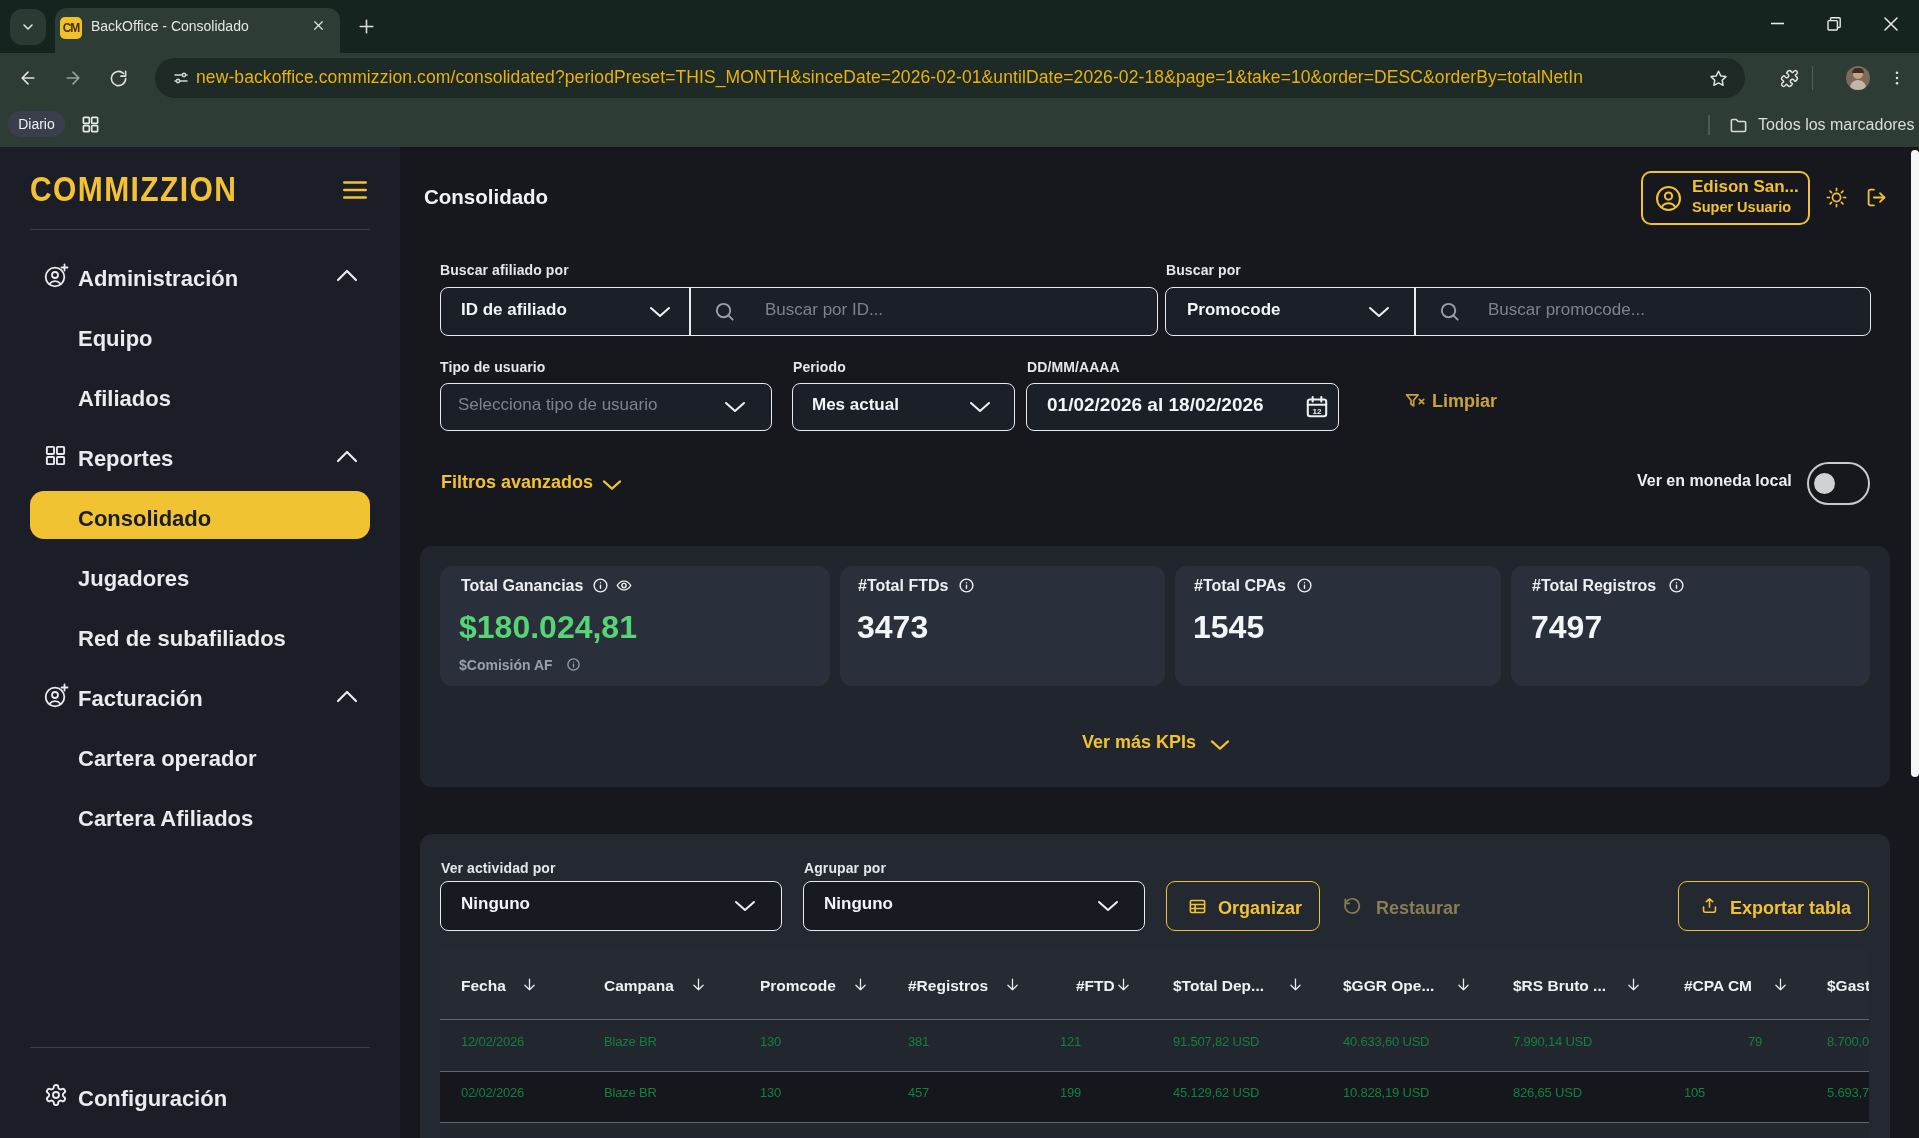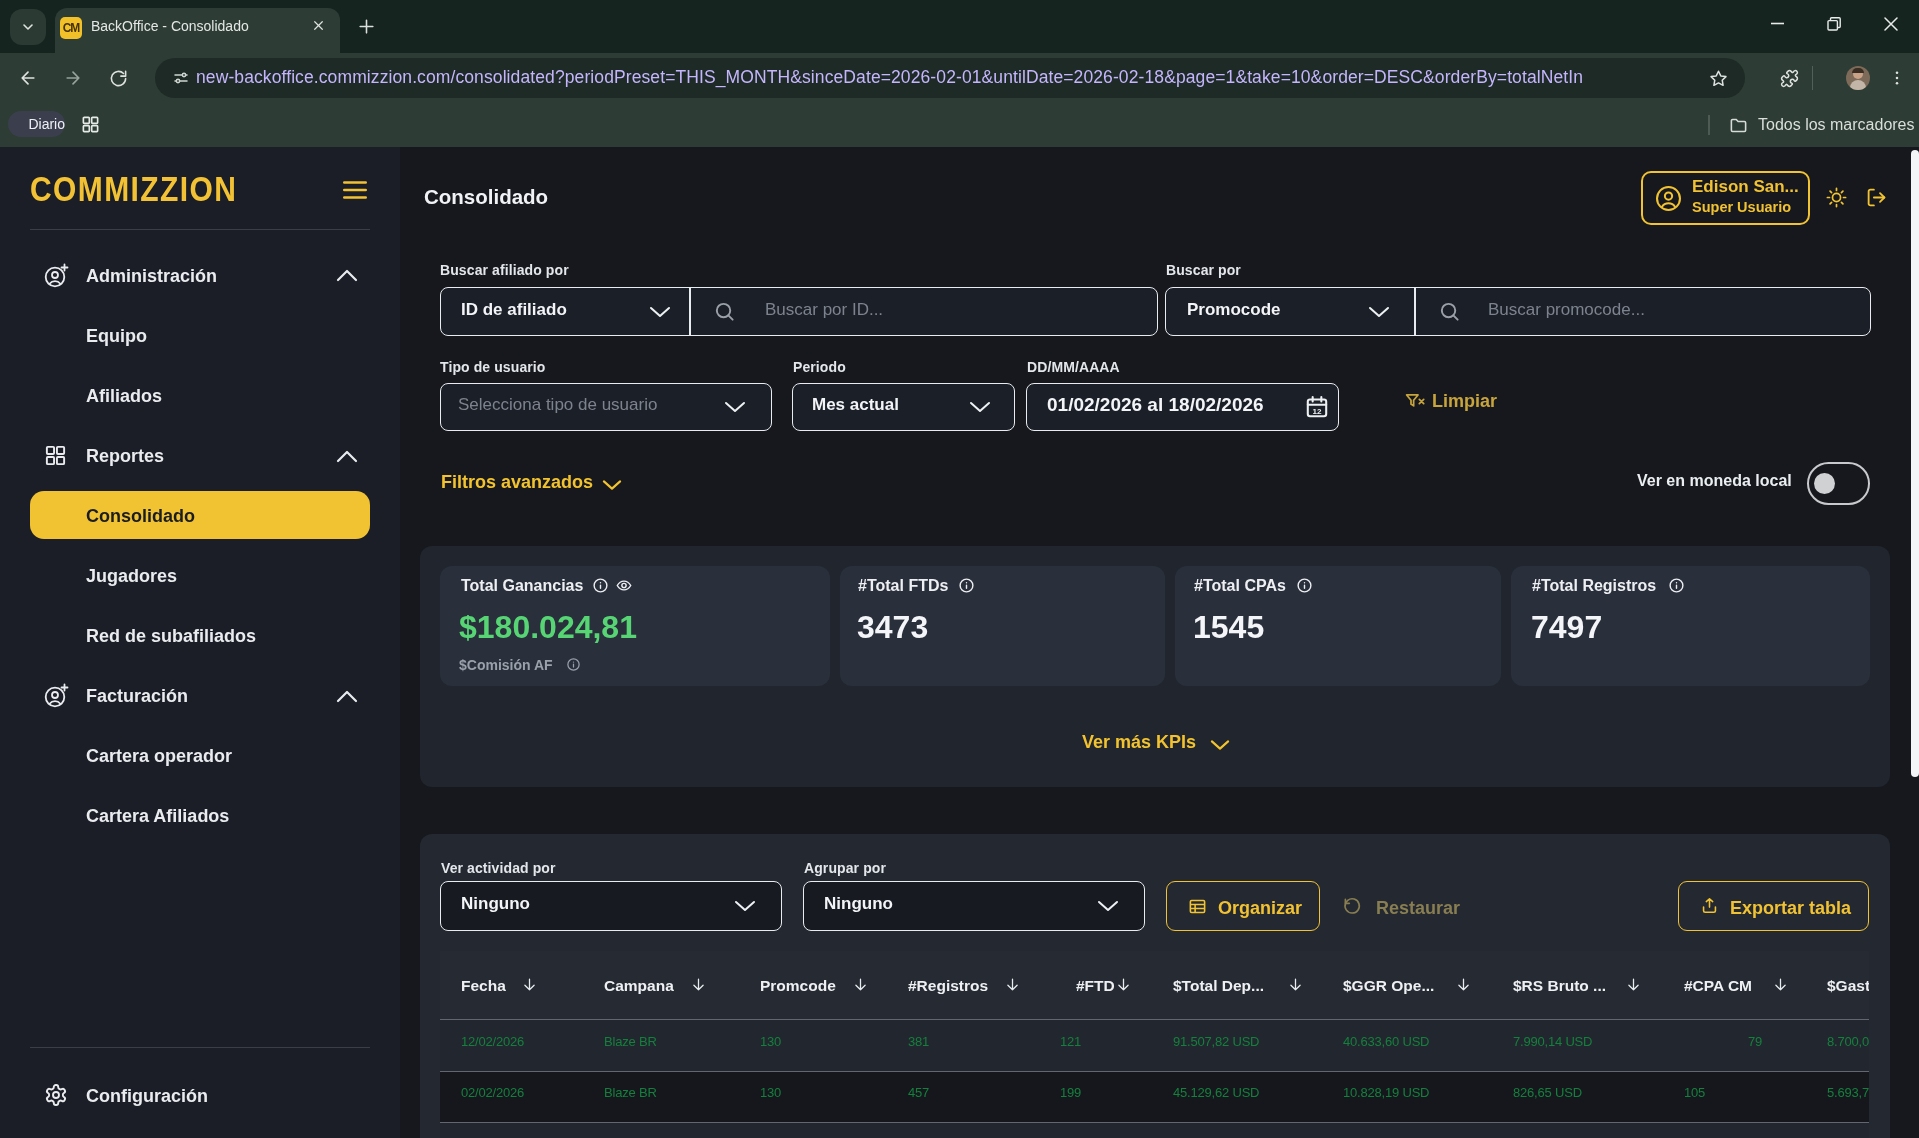--- a/index.html
+++ b/index.html
@@ -1,21 +1,21 @@
 <!DOCTYPE html>
 <html><head><meta charset="utf-8"><style>
 *{margin:0;padding:0;box-sizing:border-box}
 html,body{width:1919px;height:1138px;overflow:hidden;background:#16181d;font-family:"Liberation Sans",sans-serif}
 .a{position:absolute}
 svg{display:block}
 .lb{position:absolute;font-size:14px;font-weight:bold;color:#e3e6ea;letter-spacing:.1px}
 .in{position:absolute;background:#1b1f27;border:1.5px solid #e8ebef;border-radius:8px}
 .selt{position:absolute;font-size:17px;font-weight:bold;color:#f2f4f7;top:13px}
 .ph{position:absolute;font-size:17px;color:#7d838e;top:13px}
-.mi{position:absolute;left:86px;font-size:18px;font-weight:bold;color:#e9ebee}
+.mi{position:absolute;left:78px;font-size:22px;font-weight:bold;color:#e9ebee}
 .hdc{position:absolute;font-size:15.5px;font-weight:bold;color:#eef0f3;white-space:nowrap}
 .tdc{position:absolute;font-size:13px;letter-spacing:-.2px;color:#15803d;white-space:nowrap}
 .kt{position:absolute;top:11px;font-size:16px;font-weight:bold;color:#edeff2}
 .kn{position:absolute;top:48px;font-size:32px;font-weight:bold;color:#f3f5f8}
 .card{position:absolute;top:566px;height:120px;background:#2a303b;border-radius:12px}
 .ybtn{position:absolute;top:881px;height:50px;border:1.5px solid #f1c232;border-radius:9px;background:transparent}
 </style></head><body>
 
 <div class="a" style="left:0;top:0;width:1919px;height:53px;background:#162420"></div>
 <div class="a" style="left:0;top:53px;width:1919px;height:94px;background:#2d3c35"></div>
@@ -53,40 +53,40 @@
 <svg class="a" style="left:109px;top:69px" width="19" height="19" viewBox="0 0 24 24" fill="none" stroke="#dfe3e0" stroke-width="2" stroke-linecap="round" stroke-linejoin="round">
     <path d="M21 12a9 9 0 1 1-2.64-6.36"></path>
     <path d="M21 3v6h-6"></path>
   </svg>
 <div class="a" style="left:155px;top:58px;width:1590px;height:40px;border-radius:20px;background:#1d2a25"></div>
 <svg class="a" style="left:172px;top:69px" width="18" height="18" viewBox="0 0 24 24" fill="none" stroke="#cfd6d1" stroke-width="2" stroke-linecap="round">
     <path d="M4 8h10M18 8h2M4 16h2M10 16h10"></path>
     <circle cx="16" cy="8" r="2.2"></circle>
     <circle cx="8" cy="16" r="2.2"></circle>
   </svg>
-<div class="a" style="left:196px;top:67px;font-size:17.5px;color:#c4b5fd;letter-spacing:.1px;white-space:nowrap">new-backoffice.commizzion.com/consolidated?periodPreset=THIS_MONTH&amp;sinceDate=2026-02-01&amp;untilDate=2026-02-18&amp;page=1&amp;take=10&amp;order=DESC&amp;orderBy=totalNetIn</div>
+<div class="a" style="left:196px;top:67px;font-size:17.5px;color:#eab308;letter-spacing:.1px;white-space:nowrap">new-backoffice.commizzion.com/consolidated?periodPreset=THIS_MONTH&amp;sinceDate=2026-02-01&amp;untilDate=2026-02-18&amp;page=1&amp;take=10&amp;order=DESC&amp;orderBy=totalNetIn</div>
 <svg class="a" style="left:1709px;top:69px" width="19" height="19" viewBox="0 0 24 24" fill="none" stroke="#dfe3e0" stroke-width="1.9" stroke-linejoin="round">
     <path d="M12 2.8l2.9 5.9 6.5.9-4.7 4.6 1.1 6.4-5.8-3-5.8 3 1.1-6.4L2.6 9.6l6.5-.9z"></path>
   </svg>
 <svg class="a" style="left:1780px;top:69px" width="19" height="19" viewBox="0 0 24 24" fill="none" stroke="#dfe3e0" stroke-width="1.9" stroke-linejoin="round">
     <path d="M19.44 7.85c-.05.32.06.65.29.88l1.57 1.57c.47.47.7 1.09.7 1.7s-.23 1.23-.7 1.7l-1.61 1.61a.98.98 0 0 1-.84.28c-.47-.07-.8-.48-.97-.93a2.5 2.5 0 1 0-3.21 3.21c.45.17.86.5.93.97a.98.98 0 0 1-.28.84l-1.61 1.61c-.47.47-1.09.7-1.7.7s-1.23-.23-1.7-.7l-1.57-1.57a1.03 1.03 0 0 0-.88-.29c-.49.07-.84.5-1.02.97a2.5 2.5 0 1 1-3.24-3.24c.46-.18.89-.53.97-1.02a1.03 1.03 0 0 0-.29-.88L2.7 13.7a2.4 2.4 0 0 1-.7-1.7c0-.62.24-1.23.7-1.7l1.53-1.53c.24-.24.58-.35.92-.3.51.08.88.53 1.07 1.01a2.5 2.5 0 1 0 3.26-3.26c-.48-.2-.93-.56-1.01-1.07-.05-.34.06-.68.3-.92l1.53-1.53c.47-.47 1.08-.7 1.7-.7s1.23.24 1.7.7l1.57 1.57c.23.23.56.34.88.29.49-.07.84-.5 1.02-.97a2.5 2.5 0 1 1 3.24 3.24c-.46.18-.89.53-.97 1.02Z"></path>
   </svg>
 <div class="a" style="left:1812px;top:66px;width:1px;height:24px;background:#52605a"></div>
 <div class="a" style="left:1846px;top:66px;width:24px;height:24px;border-radius:50%;background:#7d6a58;overflow:hidden">
 <div class="a" style="left:7px;top:3px;width:10px;height:10px;border-radius:50%;background:#caa287"></div>
 <div class="a" style="left:6px;top:2px;width:12px;height:5px;border-radius:6px 6px 0 0;background:#3a2e24"></div>
 <div class="a" style="left:4px;top:14px;width:16px;height:10px;border-radius:8px 8px 0 0;background:#c3b6a8"></div>
   </div>
 <svg class="a" style="left:1888px;top:69px" width="18" height="18" viewBox="0 0 24 24" fill="#dfe3e0">
     <circle cx="12" cy="5" r="1.7"></circle>
     <circle cx="12" cy="12" r="1.7"></circle>
     <circle cx="12" cy="19" r="1.7"></circle>
   </svg>
 
-<div class="a" style="left:8px;top:111px;width:57px;height:26px;border-radius:13px;background:#3b3f4d;text-align:right;line-height:26px;font-size:14px;color:#edf0f4">Diario</div>
+<div class="a" style="left:8px;top:111px;width:57px;height:26px;border-radius:13px;background:#3b3f4d;text-align:center;line-height:26px;font-size:14px;color:#edf0f4">Diario</div>
 <svg class="a" style="left:81px;top:115px" width="19" height="19" viewBox="0 0 24 24" fill="none" stroke="#e6ebe7" stroke-width="2.1">
     <rect x="3" y="3" width="7.5" height="7.5" rx="1"></rect>
     <rect x="13.5" y="3" width="7.5" height="7.5" rx="1"></rect>
     <rect x="3" y="13.5" width="7.5" height="7.5" rx="1"></rect>
     <rect x="13.5" y="13.5" width="7.5" height="7.5" rx="1"></rect>
   </svg>
 <div class="a" style="left:1708px;top:115px;width:1.5px;height:20px;background:#4e5b54"></div>
 <svg class="a" style="left:1729px;top:116px" width="19" height="19" viewBox="0 0 24 24" fill="none" stroke="#d7dcd8" stroke-width="2">
     <path d="M3 8.5V6a1.5 1.5 0 0 1 1.5-1.5h4.6L11.5 7h8A1.5 1.5 0 0 1 21 8.5V18a1.5 1.5 0 0 1-1.5 1.5h-15A1.5 1.5 0 0 1 3 18z"></path>
   </svg>

